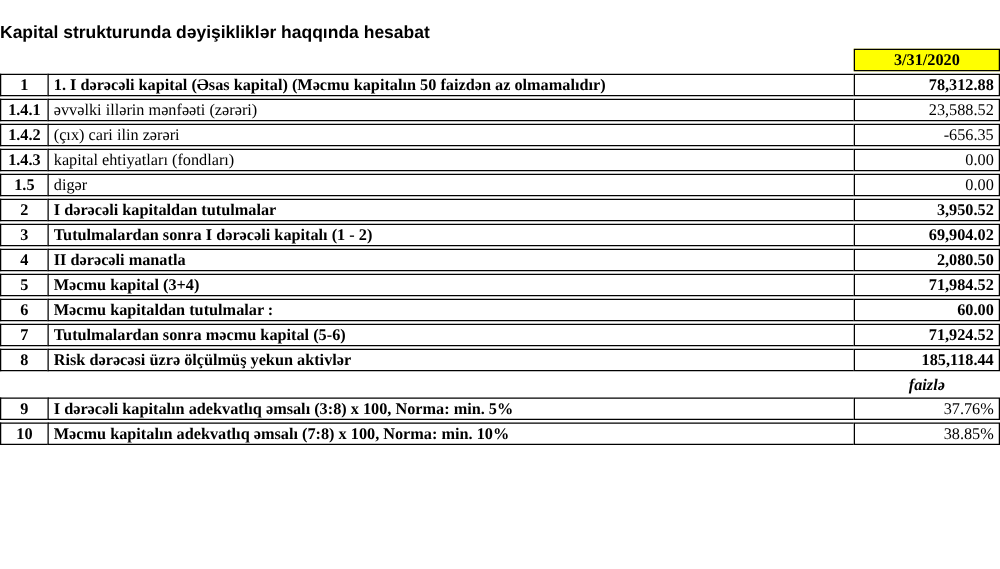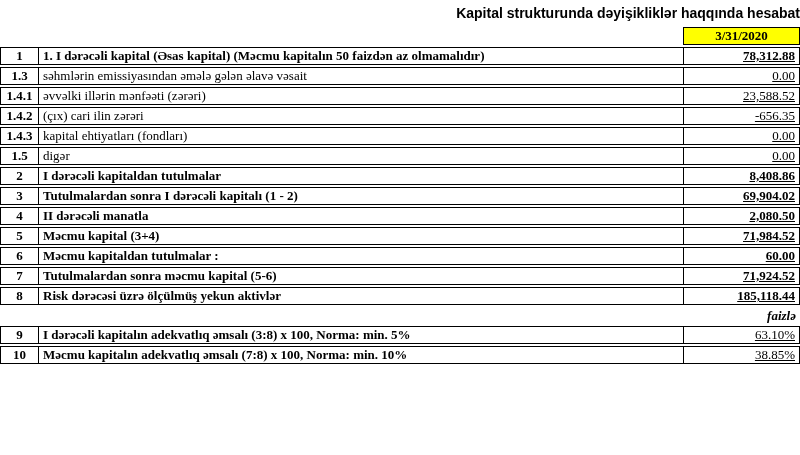--- a/index.html
+++ b/index.html
@@ -13,22 +13,23 @@
     height: 455px;
     background: #ffffff;
     font-family: "Liberation Serif", serif;
     overflow: hidden;
   }
   .title {
     font-family: "Liberation Sans", sans-serif;
     font-weight: bold;
     font-size: 14px;
     color: #000;
-    text-align: right;
-    padding: 5px 0 4px 16px;
+    text-align: left;
+    padding: 5px 0 4px 0;
+    margin-top: 12px;
   }
   table.report-table {
     width: 800px;
     table-layout: fixed;
     border-collapse: separate;
     border-spacing: 0 2px;
     font-size: 13px;
     color: #000;
   }
   col.c-num   { width: 38px; }
@@ -43,24 +44,24 @@
     vertical-align: middle;
   }
   
   tr.data-row td {
     border-top: 1px solid #000;
     border-bottom: 1px solid #000;
     border-left: 1px solid #000;
   }
   tr.data-row td:last-child {
     border-right: 1px solid #000;
-    text-decoration: underline;
   }
   tr.note-row td {
     border: none;
+    text-align: center;
   }
   .col-num {
     text-align: center;
     font-weight: bold;
   }
   .col-label {
     text-align: left;
   }
   .col-value {
     text-align: right;
@@ -102,25 +103,20 @@
     </tbody>
     <tbody id="rows-body">
   <tr class="data-row">
     <td class="col-num">1</td>
     <td class="col-label bold">1. I dərəcəli kapital (Əsas kapital) (Məcmu kapitalın 50 faizdən az olmamalıdır)</td>
     <td class="col-value bold">78,312.88</td>
   </tr>
 
 
 
-  <tr class="data-row">
-    <td class="col-num">1.3</td>
-    <td class="col-label">səhmlərin emissiyasından əmələ gələn  əlavə vəsait</td>
-    <td class="col-value">0.00</td>
-  </tr>
 
 
   <tr class="data-row">
     <td class="col-num">1.4.1</td>
     <td class="col-label">əvvəlki illərin mənfəəti (zərəri)</td>
     <td class="col-value">23,588.52</td>
   </tr>
 
   <tr class="data-row">
     <td class="col-num">1.4.2</td>
@@ -136,21 +132,21 @@
 
   <tr class="data-row">
     <td class="col-num">1.5</td>
     <td class="col-label">digər</td>
     <td class="col-value">0.00</td>
   </tr>
 
   <tr class="data-row">
     <td class="col-num">2</td>
     <td class="col-label bold">I dərəcəli kapitaldan  tutulmalar</td>
-    <td class="col-value bold">8,408.86</td>
+    <td class="col-value bold">3,950.52</td>
   </tr>
 
   <tr class="data-row">
     <td class="col-num">3</td>
     <td class="col-label bold">Tutulmalardan  sonra I dərəcəli kapitalı (1 - 2)</td>
     <td class="col-value bold">69,904.02</td>
   </tr>
 
   <tr class="data-row">
     <td class="col-num">4</td>
@@ -184,21 +180,21 @@
 
   <tr class="note-row">
     <td class="col-num"></td>
     <td class="col-label"></td>
     <td class="col-value bold italic">faizlə</td>
   </tr>
 
   <tr class="data-row">
     <td class="col-num">9</td>
     <td class="col-label bold">I dərəcəli  kapitalın  adekvatlıq əmsalı (3:8) x 100, Norma: min. 5%</td>
-    <td class="col-value">63.10%</td>
+    <td class="col-value">37.76%</td>
   </tr>
 
   <tr class="data-row">
     <td class="col-num">10</td>
     <td class="col-label bold">Məcmu kapitalın  adekvatlıq  əmsalı (7:8) x 100, Norma: min. 10%</td>
     <td class="col-value">38.85%</td>
   </tr>
 </tbody>
   </table>
 

